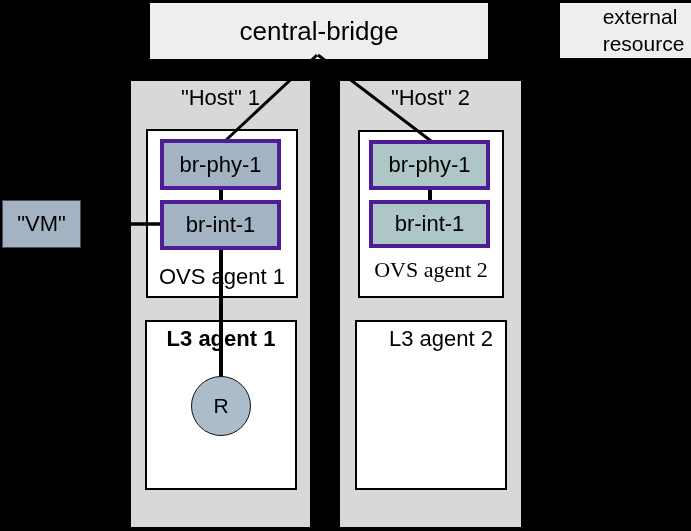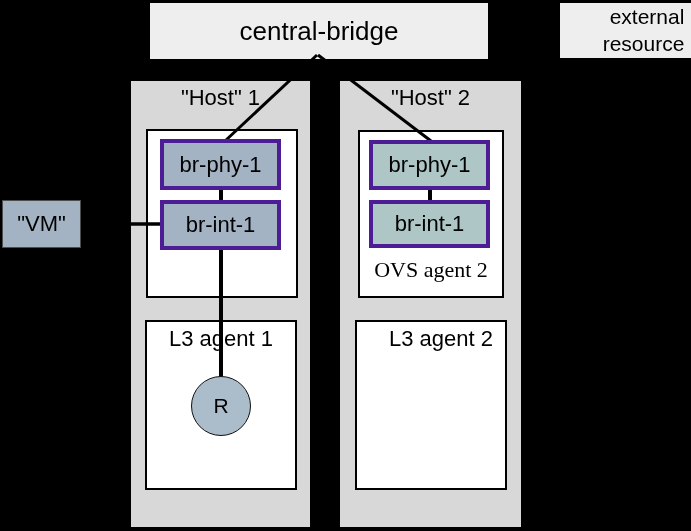--- a/index.html
+++ b/index.html
@@ -15,44 +15,45 @@
   .host-panel{background:#d8d8d8;z-index:1;}
   
   .agent-box{background:#ffffff;border:2px solid #000;z-index:2;}
   
   .bridge-box{border:4px solid #4c1d95;z-index:4;display:flex;align-items:center;justify-content:center;font-size:22px;}
   .vm-box{border:1px solid #4d4d4d;z-index:4;display:flex;align-items:center;justify-content:center;font-size:22px;}
   .router-circle{border:1.5px solid #111;border-radius:50%;z-index:4;display:flex;align-items:center;justify-content:center;font-size:21px;}
   
   .lbl{z-index:4;text-align:center;font-size:22px;line-height:1.2;}
   #central-bridge{font-size:26px;}
-  #external-resource{font-size:21px;line-height:1.25;text-align:right;white-space:pre-line;padding-left:36px;}
+  #external-resource{font-size:21px;line-height:1.25;text-align:left;white-space:pre-line;padding-left:36px;}
   
   #wires{position:absolute;left:0;top:0;z-index:3;pointer-events:none;}
 </style>
 </head>
 <body>
 
 <div id="canvas">
 
   <div id="central-bridge" class="abs panel-light" style="left: 150px; top: 3px; width: 338px; height: 56px; background-color: rgb(238, 238, 238);">central-bridge</div>
 
   <div id="external-resource" class="abs panel-light" style="left: 560px; top: 3px; width: 131px; height: 55px; background-color: rgb(238, 238, 238);">external
 resource</div>
 
   <div class="abs host-panel" style="left: 131px; top: 81px; width: 179px; height: 446px; background-color: rgb(216, 216, 216);"></div>
   <div class="abs lbl" style="left:131px;top:85px;width:179px;">"Host" 1</div>
 
   <div class="abs agent-box" style="left:146px;top:129px;width:152px;height:169px;"></div>
+  <div class="abs lbl" style="left:146px;top:264px;width:152px;">OVS agent 1</div>
 
   <div class="abs bridge-box" style="left: 160px; top: 139px; width: 121px; height: 51px; background-color: rgb(163, 179, 195);">br-phy-1</div>
   <div class="abs bridge-box" style="left: 160px; top: 200px; width: 121px; height: 50px; background-color: rgb(163, 179, 195);">br-int-1</div>
 
   <div class="abs agent-box" style="left:145px;top:320px;width:152px;height:170px;"></div>
-  <div class="abs lbl" style="left:145px;top:326px;width:152px;">L3 agent 1</div>
+  <div class="abs lbl" style="left:145px;top:326px;width:152px;font-weight:bold;">L3 agent 1</div>
 
   <div class="abs router-circle" style="left: 191px; top: 376px; width: 60px; height: 60px; background-color: rgb(171, 188, 202);">R</div>
 
   <div class="abs host-panel" style="left: 340px; top: 81px; width: 181px; height: 446px; background-color: rgb(216, 216, 216);"></div>
   <div class="abs lbl" style="left:340px;top:85px;width:181px;">"Host" 2</div>
 
   <div class="abs agent-box" style="left:358px;top:130px;width:146px;height:168px;"></div>
   <div class="abs lbl" style="left:358px;top:257px;width:146px;font-family:Liberation Serif, serif;">OVS agent 2</div>
 
   <div class="abs bridge-box" style="left: 369px; top: 140px; width: 121px; height: 50px; background-color: rgb(174, 198, 198);">br-phy-1</div>

